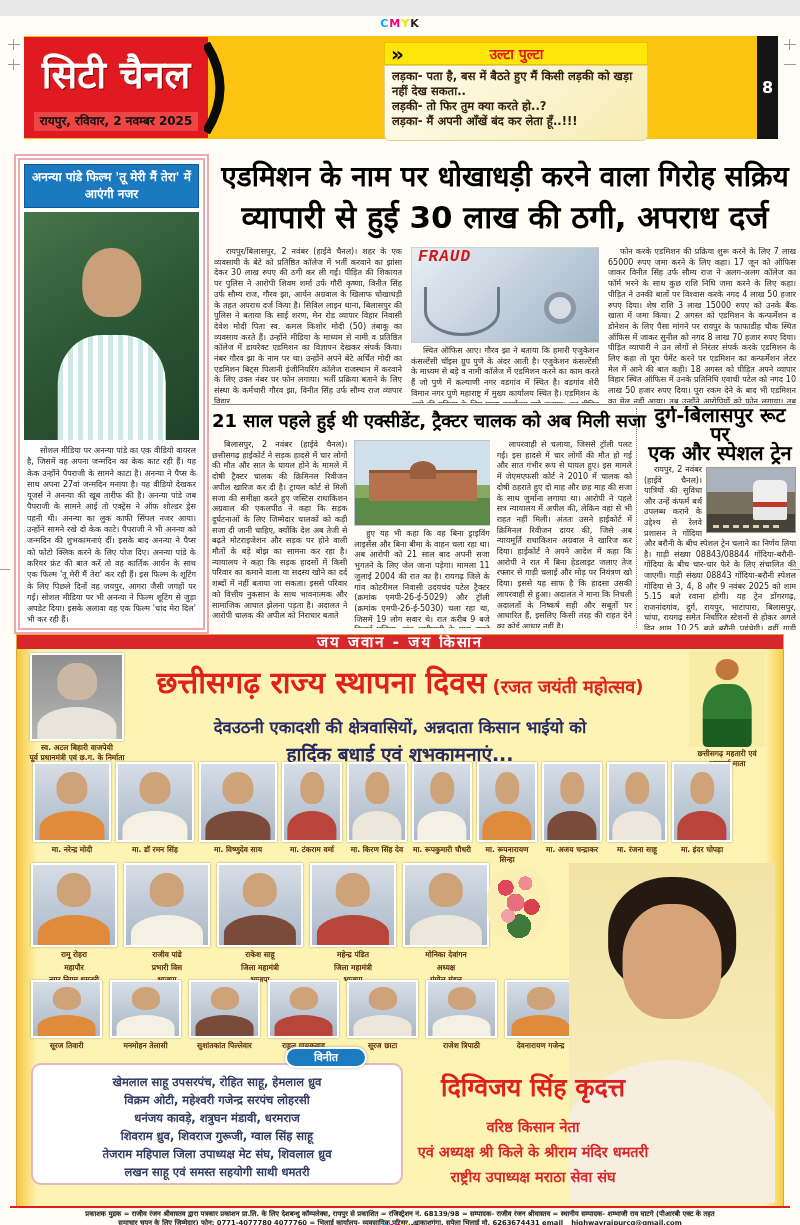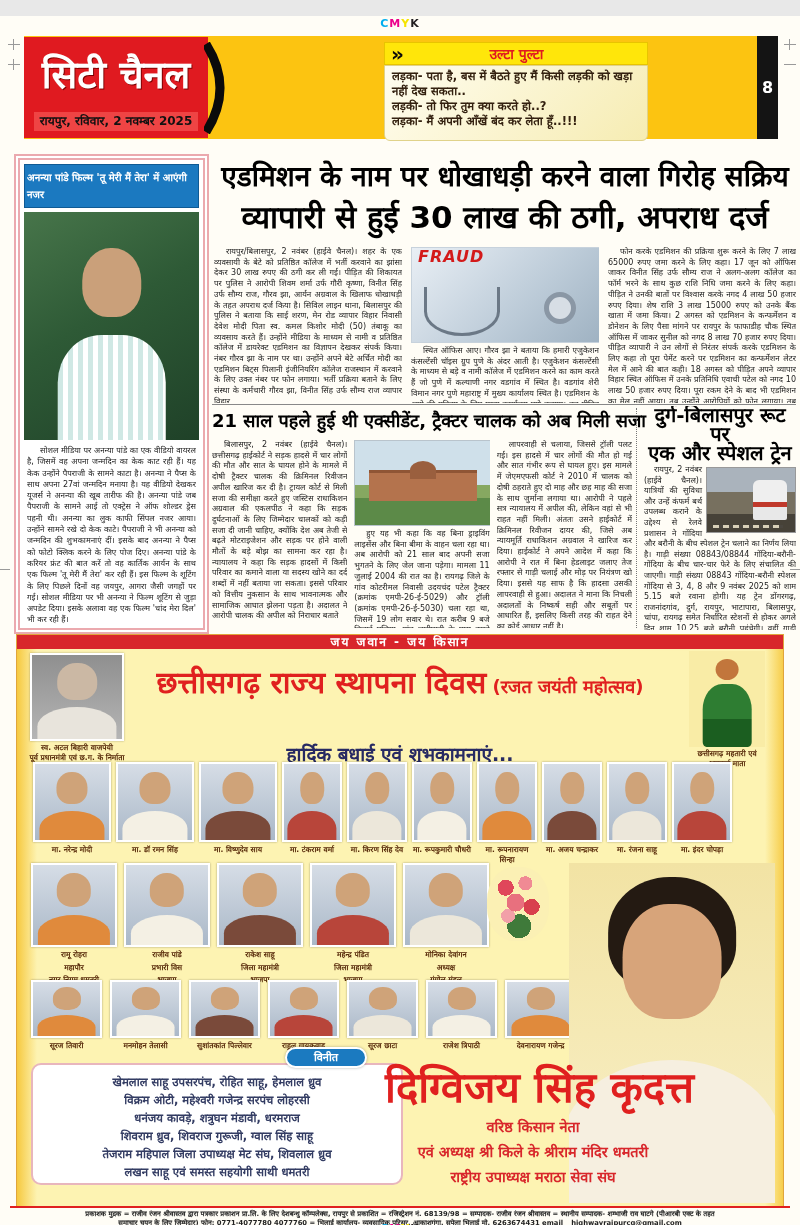--- a/index.html
+++ b/index.html
@@ -25,41 +25,41 @@
   .joke-head{height:21px;background:#ffe60a;border:1px solid #e8c400;display:flex;align-items:center;}
   .joke-chev{font-size:20px;font-weight:bold;color:#0b0b0b;line-height:18px;margin:0 6px;}
   .joke-title{flex:1;text-align:center;color:#e01a20;font-weight:bold;font-size:14px;padding-right:24px;}
   .joke-body{height:68px;background:linear-gradient(135deg,#fffdf0 0%,#f6ecb2 100%);
         border:1px solid #e0d28a;border-radius:0 0 6px 6px;padding:3px 7px;
         font-size:11.5px;font-weight:bold;line-height:15px;color:#33200f;overflow:hidden;}
   .joke-body p{margin:0;}
   
   .left-art{position:absolute;left:14px;top:138px;width:195px;height:480px;
         border:6px double #eba9ae;background:#fff;box-sizing:border-box;overflow:hidden;}
-  .left-head{margin:4px;background:#1b79c0;border:1px solid #0f5a94;color:#fff;
-        font-size:10px;font-weight:bold;line-height:17px;padding:4px 2px;}
+  .left-head{margin:4px;background:#1b79c0;border:1px solid #0f5a94;color:#fff;text-align:center;
+        font-size:12px;font-weight:bold;line-height:17px;padding:4px 2px;}
   .photo-ananya{margin:0 4px;height:228px;position:relative;overflow:hidden;
         background:linear-gradient(150deg,#47754a 0%,#2e5a36 45%,#1f4128 100%);}
   .photo-ananya::before{content:"";position:absolute;left:50%;top:16%;width:34%;height:30%;
         transform:translateX(-50%);background:#caa07a;border-radius:48% 48% 42% 42%;}
   .photo-ananya::after{content:"";position:absolute;left:50%;bottom:-6%;width:62%;height:52%;
         transform:translateX(-50%);border-radius:40% 40% 0 0;
         background:repeating-linear-gradient(90deg,#cfe8e4 0 5px,#ffffff 5px 10px);}
   .left-body{margin:5px 7px;height:196px;font-size:8px;line-height:11.3px;text-align:justify;
         color:#1c1c1c;overflow:hidden;}
   .left-body p{margin:0;text-indent:13px;}
   
   .main-head{position:absolute;left:214px;top:142px;width:582px;text-align:center;color:#000;}
   .main-head .l1{font-size:28px;font-weight:bold;line-height:38px;white-space:nowrap;}
   .main-head .l2{font-size:31px;font-weight:bold;line-height:42px;white-space:nowrap;}
   .main-body{position:absolute;left:214px;top:231px;width:582px;height:156px;display:flex;gap:9px;}
   .ncol{flex:1;font-size:8px;line-height:10.7px;text-align:justify;color:#1c1c1c;overflow:hidden;}
   .ncol p{margin:0;text-indent:12px;}
   .photo-fraud{width:100%;height:94px;margin-bottom:3px;position:relative;overflow:hidden;
-        background:linear-gradient(135deg,#e9eff5 0%,#bccbd8 60%,#9fb2c2 100%);border:1px solid #c7d2dc;}
+        background:linear-gradient(135deg,#e9eff5 0%,#bccbd8 60%,#9fb2c2 100%);border:1px solid #c7d2dc;font-family:Liberation Mono, monospace;}
   .fraud-word{position:absolute;left:6px;top:4px;color:#d31a1a;font-weight:bold;font-size:16px;
         letter-spacing:1px;font-style:italic;}
   .photo-fraud::before{content:"";position:absolute;left:12px;bottom:6px;width:70px;height:46px;
         border:3px solid #6b7886;border-top:none;border-radius:0 0 50% 50%;}
   .photo-fraud::after{content:"";position:absolute;right:24px;bottom:18px;width:22px;height:22px;
         border:5px solid #8a97a5;border-radius:50%;background:#d7dee5;}
   .rule-h{position:absolute;left:212px;top:388px;width:584px;height:1px;background:#888;}
   
   .acc-head{position:absolute;left:212px;top:392px;width:420px;text-align:center;
         font-size:18px;font-weight:bold;white-space:nowrap;color:#000;}
@@ -80,21 +80,21 @@
         background:linear-gradient(180deg,#efefef 0 55%,#c0392b 55% 68%,#e8e8e8 68%);border-radius:6px 6px 2px 2px;}
   .photo-train::after{content:"";position:absolute;left:6px;bottom:4px;width:70px;height:3px;
         background:repeating-linear-gradient(90deg,#d8d0b8 0 6px,#4a463f 6px 10px);}
   .train-body{font-size:8px;line-height:10.6px;text-align:justify;color:#1c1c1c;}
   .train-body p{margin:2px 0 0;text-indent:10px;}
   
   .ad{position:absolute;left:16px;top:618px;width:768px;height:574px;box-sizing:border-box;
         border:1px solid #e0a53c;
         background:linear-gradient(90deg,#f6c93f 0px,#fdf3b2 20px,#fdf3b2 748px,#f6c93f 768px);overflow:hidden;}
   .ad-band{position:absolute;left:0;top:0;width:100%;height:14px;background:#d8262b;color:#fff;
-        text-align:center;font-size:12px;font-weight:bold;line-height:14px;letter-spacing:2px;}
+        text-align:center;font-size:15px;font-weight:bold;line-height:14px;letter-spacing:2px;}
   .ad-title{position:absolute;left:110px;right:110px;top:26px;text-align:center;white-space:nowrap;color:#e0201f;}
   .ad-title .t1{font-size:30px;font-weight:bold;}
   .ad-title .t2{font-size:18px;font-weight:bold;}
   .ad-g1{position:absolute;left:120px;right:120px;top:80px;text-align:center;
         font-size:16.5px;font-weight:bold;color:#272a63;white-space:nowrap;}
   .ad-g2{position:absolute;left:120px;right:120px;top:106px;text-align:center;
         font-size:19px;font-weight:bold;color:#272a63;}
   .corner{position:absolute;width:96px;text-align:center;}
   .corner .cap{font-size:7.5px;font-weight:bold;color:#5a2d0c;line-height:10px;margin-top:2px;}
   .vaj{left:12px;top:18px;}
@@ -141,21 +141,21 @@
                    radial-gradient(circle at 52% 80%,#3f7a3a 0 12px,transparent 12px),#fbf0b4;}
   
   .vineet-pill{position:absolute;left:268px;top:412px;width:78px;height:17px;background:#1b7ac0;
         border:2px solid #fff;border-radius:12px;color:#fff;text-align:center;
         font-size:11px;font-weight:bold;line-height:17px;box-shadow:0 0 3px rgba(0,0,0,.3);z-index:5;}
   .vineet-box{position:absolute;left:14px;top:428px;width:372px;height:122px;background:#fff;
         border:2px solid #e8b6bd;border-radius:10px;box-sizing:border-box;padding-top:8px;
         text-align:center;font-size:11.5px;font-weight:bold;color:#333c63;line-height:18px;overflow:hidden;}
   
   .kudatt{position:absolute;left:368px;top:430px;width:296px;text-align:center;z-index:4;}
-  .kudatt-name{font-size:42px;font-weight:bold;color:#e0201f;line-height:46px;white-space:nowrap;}
+  .kudatt-name{font-size:25px;font-weight:bold;color:#e0201f;line-height:46px;white-space:nowrap;}
   .kudatt-lines{margin-top:4px;font-size:14.5px;font-weight:bold;color:#d8262b;line-height:25px;}
   .photo-kudatt{position:absolute;left:552px;top:228px;width:206px;height:340px;overflow:hidden;
         background:linear-gradient(180deg,#f2e3a4 0,#f8efc6 100%);}
   .photo-kudatt::before{content:"";position:absolute;left:50%;top:4%;width:62%;height:34%;
         transform:translateX(-50%);background:#241a12;border-radius:48% 48% 40% 40%;}
   .photo-kudatt .face{position:absolute;left:50%;top:12%;width:48%;height:34%;
         transform:translateX(-50%);background:#d7a47a;border-radius:46% 46% 42% 42%;}
   .photo-kudatt::after{content:"";position:absolute;left:50%;bottom:-10%;width:108%;height:52%;
         transform:translateX(-50%);background:#f6efe0;border-radius:50% 50% 0 0;}
   
@@ -264,20 +264,21 @@
       </div>
     </div>
     <div class="corner mah">
       <div class="photo-mah"></div>
       <div class="cap">
         <div>छत्तीसगढ़ महतारी एवं</div>
         <div>अन्नपूर्णा माता</div>
       </div>
     </div>
     <div class="ad-title"><span class="t1">छत्तीसगढ़ राज्य स्थापना दिवस</span><span class="t2"> (रजत जयंती महोत्सव)</span></div>
+    <div class="ad-g1">देवउठनी एकादशी की क्षेत्रवासियों, अन्नदाता किसान भाईयो को</div>
     <div class="ad-g2">हार्दिक बधाई एवं शुभकामनाएं...</div>
 
     <div class="prow row1">
 
         <div class="cell">
           <div class="person"></div>
           <div class="pname">मा. नरेन्द्र मोदी</div>
         </div>
 
         <div class="cell">

